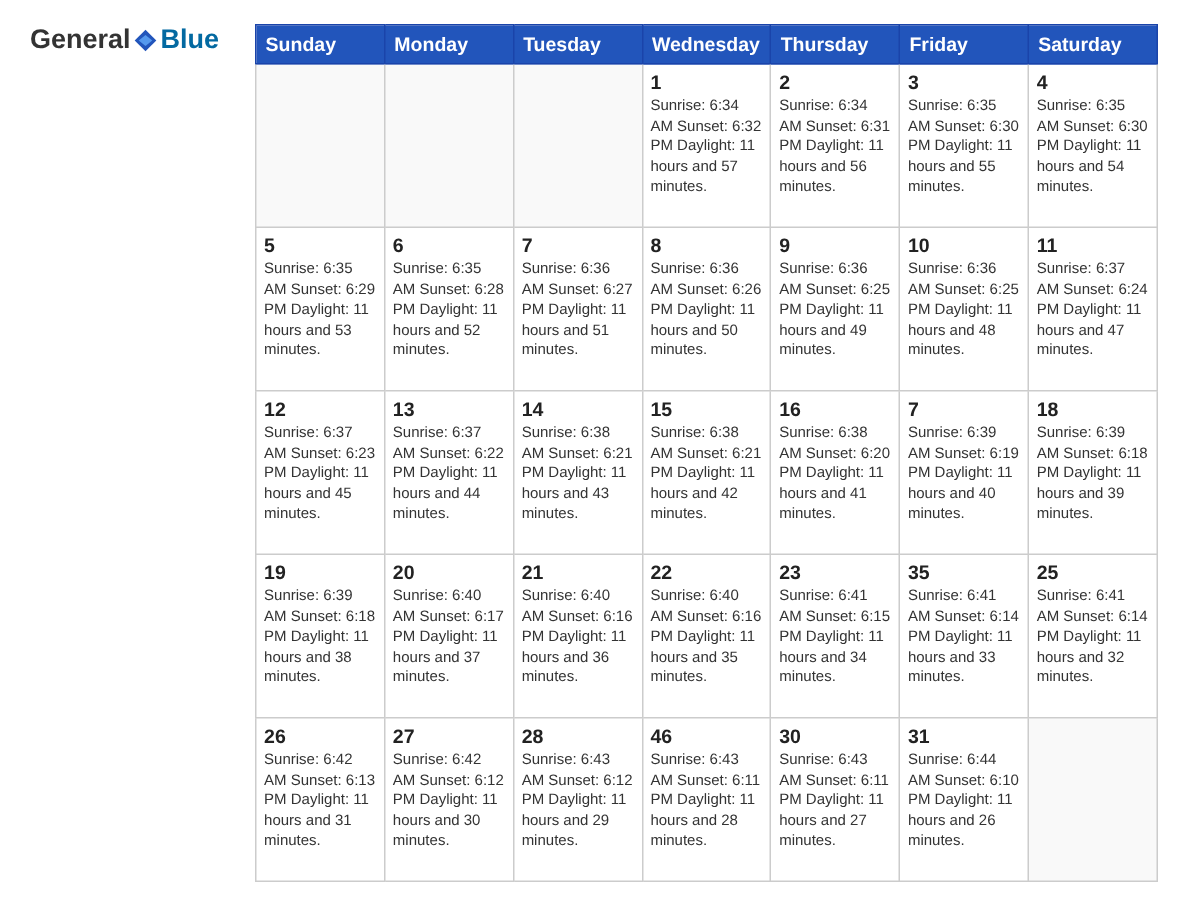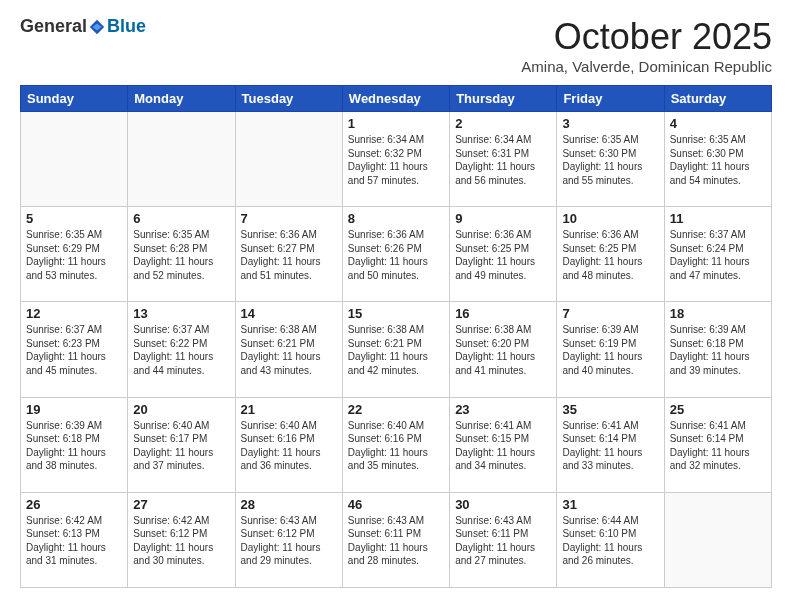--- a/index.html
+++ b/index.html
@@ -8,21 +8,22 @@
       height: 612px;
       font-family: Arial, sans-serif;
       background: #fff;
       overflow: hidden;
     }
     .page {
       width: 792px;
       height: 612px;
       padding: 16px 20px 24px 20px;
       display: flex;
-      flex-direction: column;
+      flex-direction: row;
+      gap: 24px;
     }
     .header {
       display: flex;
       justify-content: space-between;
       align-items: flex-start;
       margin-bottom: 10px;
     }
     .logo {
       display: flex;
       flex-direction: column;
@@ -112,24 +113,20 @@
   <div class="header">
     <div class="logo">
       <div class="logo-text">
         <span class="logo-general">General</span>
         <svg class="logo-icon" viewBox="0 0 20 20">
           <polygon points="10,2 18,10 10,18 2,10" fill="#2255bb"></polygon>
           <polygon points="10,6 15,10 10,14 5,10" fill="#5599ee"></polygon>
         </svg>
         <span class="logo-blue">Blue</span>
       </div>
-    </div>
-    <div class="title-block">
-      <div class="month-title">October 2025</div>
-      <div class="location-title">Amina, Valverde, Dominican Republic</div>
     </div>
   </div>
 
   <table class="calendar">
     <thead>
       <tr>
         <th>Sunday</th>
         <th>Monday</th>
         <th>Tuesday</th>
         <th>Wednesday</th>

